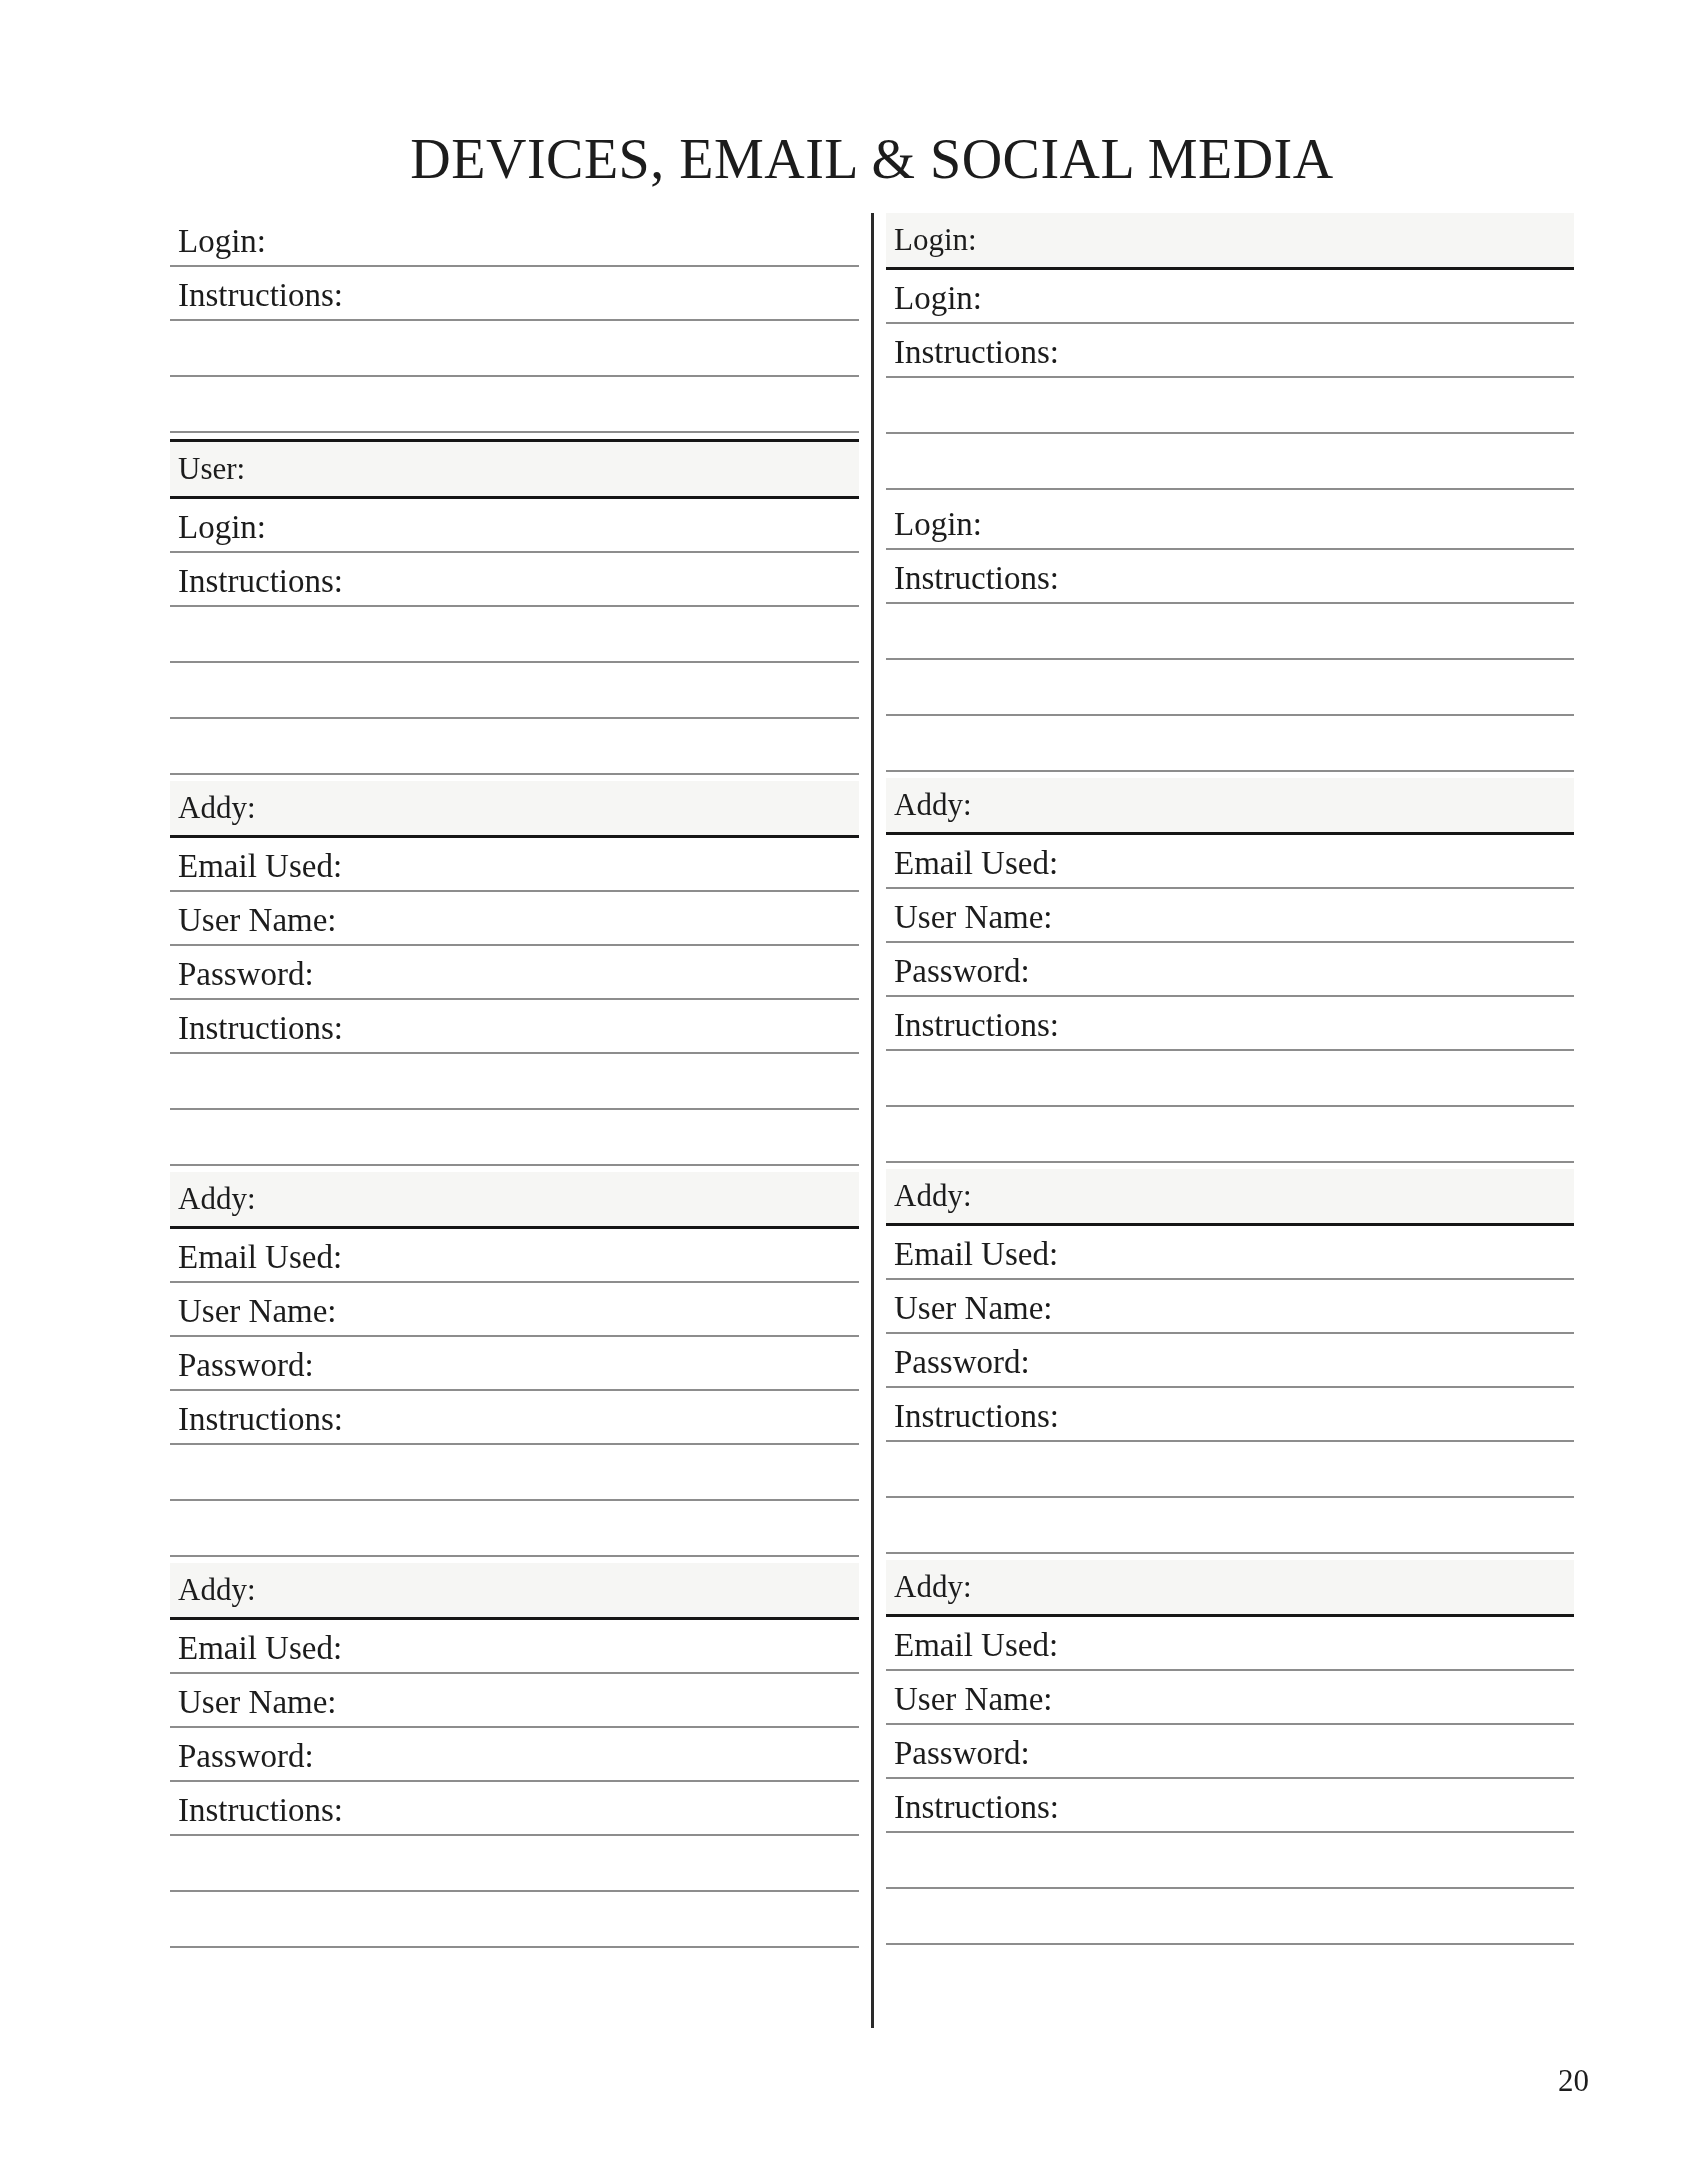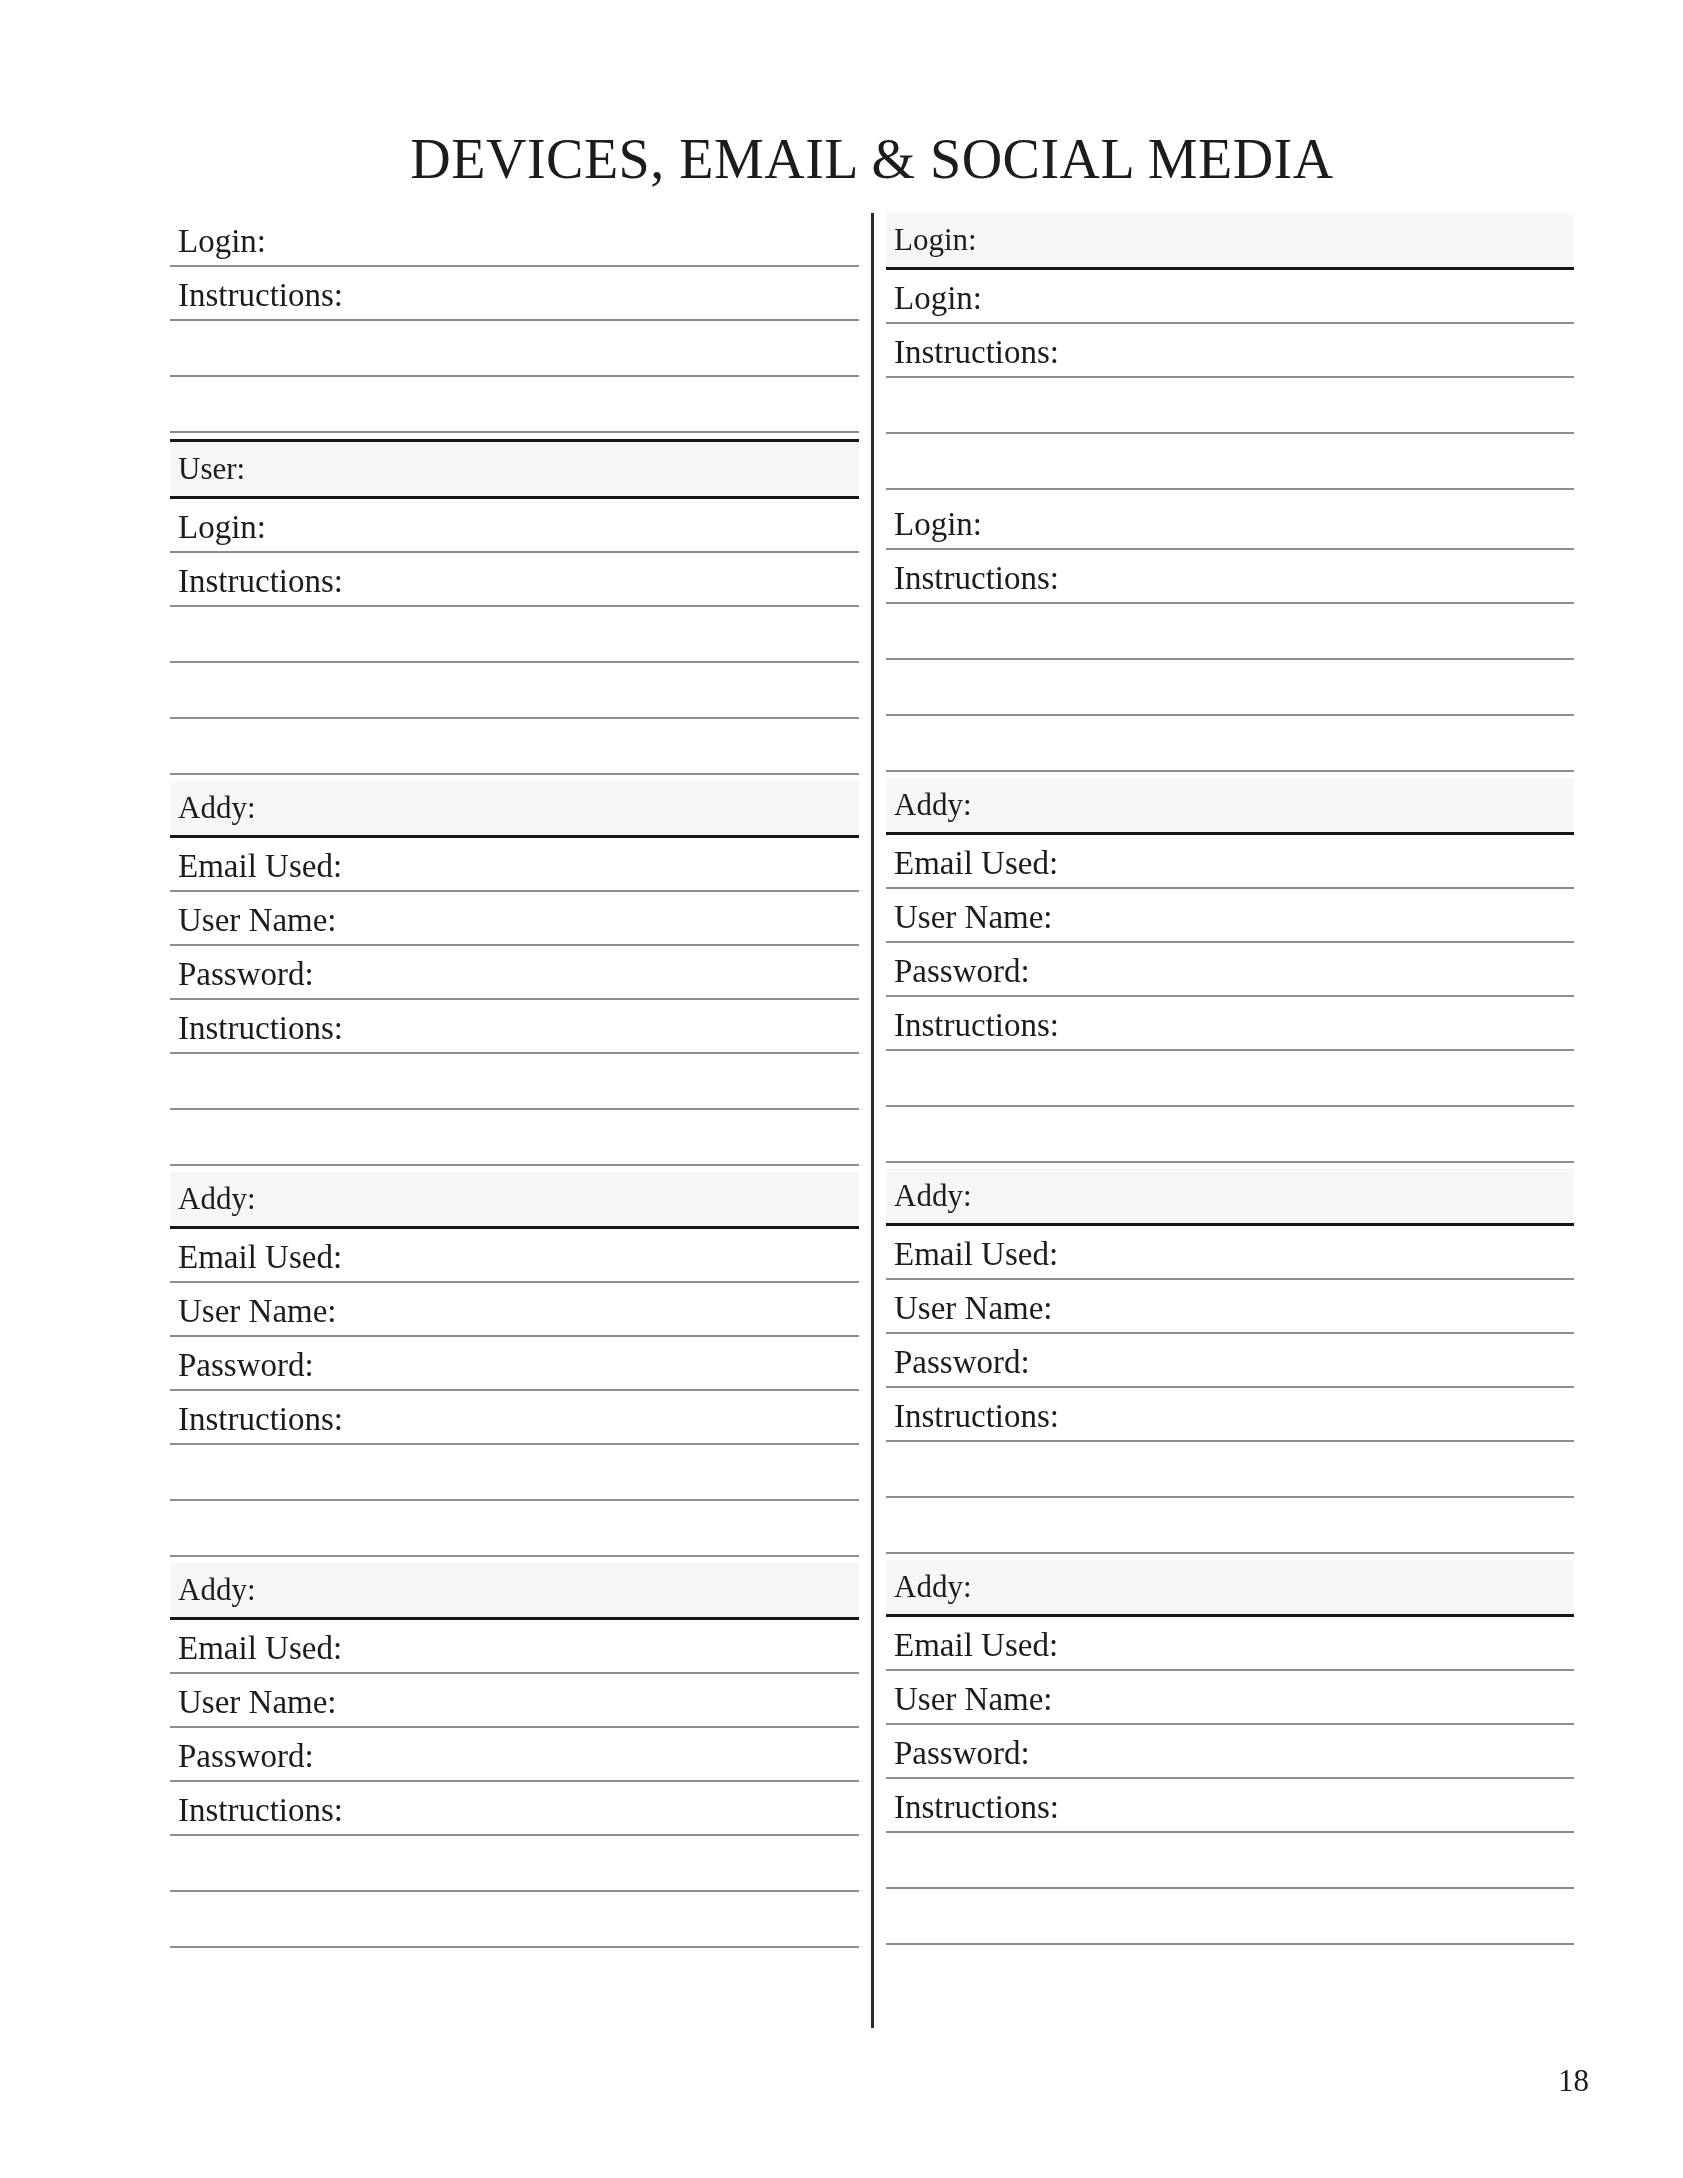--- a/index.html
+++ b/index.html
@@ -246,15 +246,15 @@
         <div class="row field-row">
           <span class="field-label">Password:</span>
         </div>
         <div class="row field-row">
           <span class="field-label">Instructions:</span>
         </div>
         <div class="row blank-row"></div>
         <div class="row blank-row"></div>
       </section>
     </div>
-  <div class="page-number">18</div>
+  <div class="page-number">20</div>
 </div>
 
 
 </body></html>

